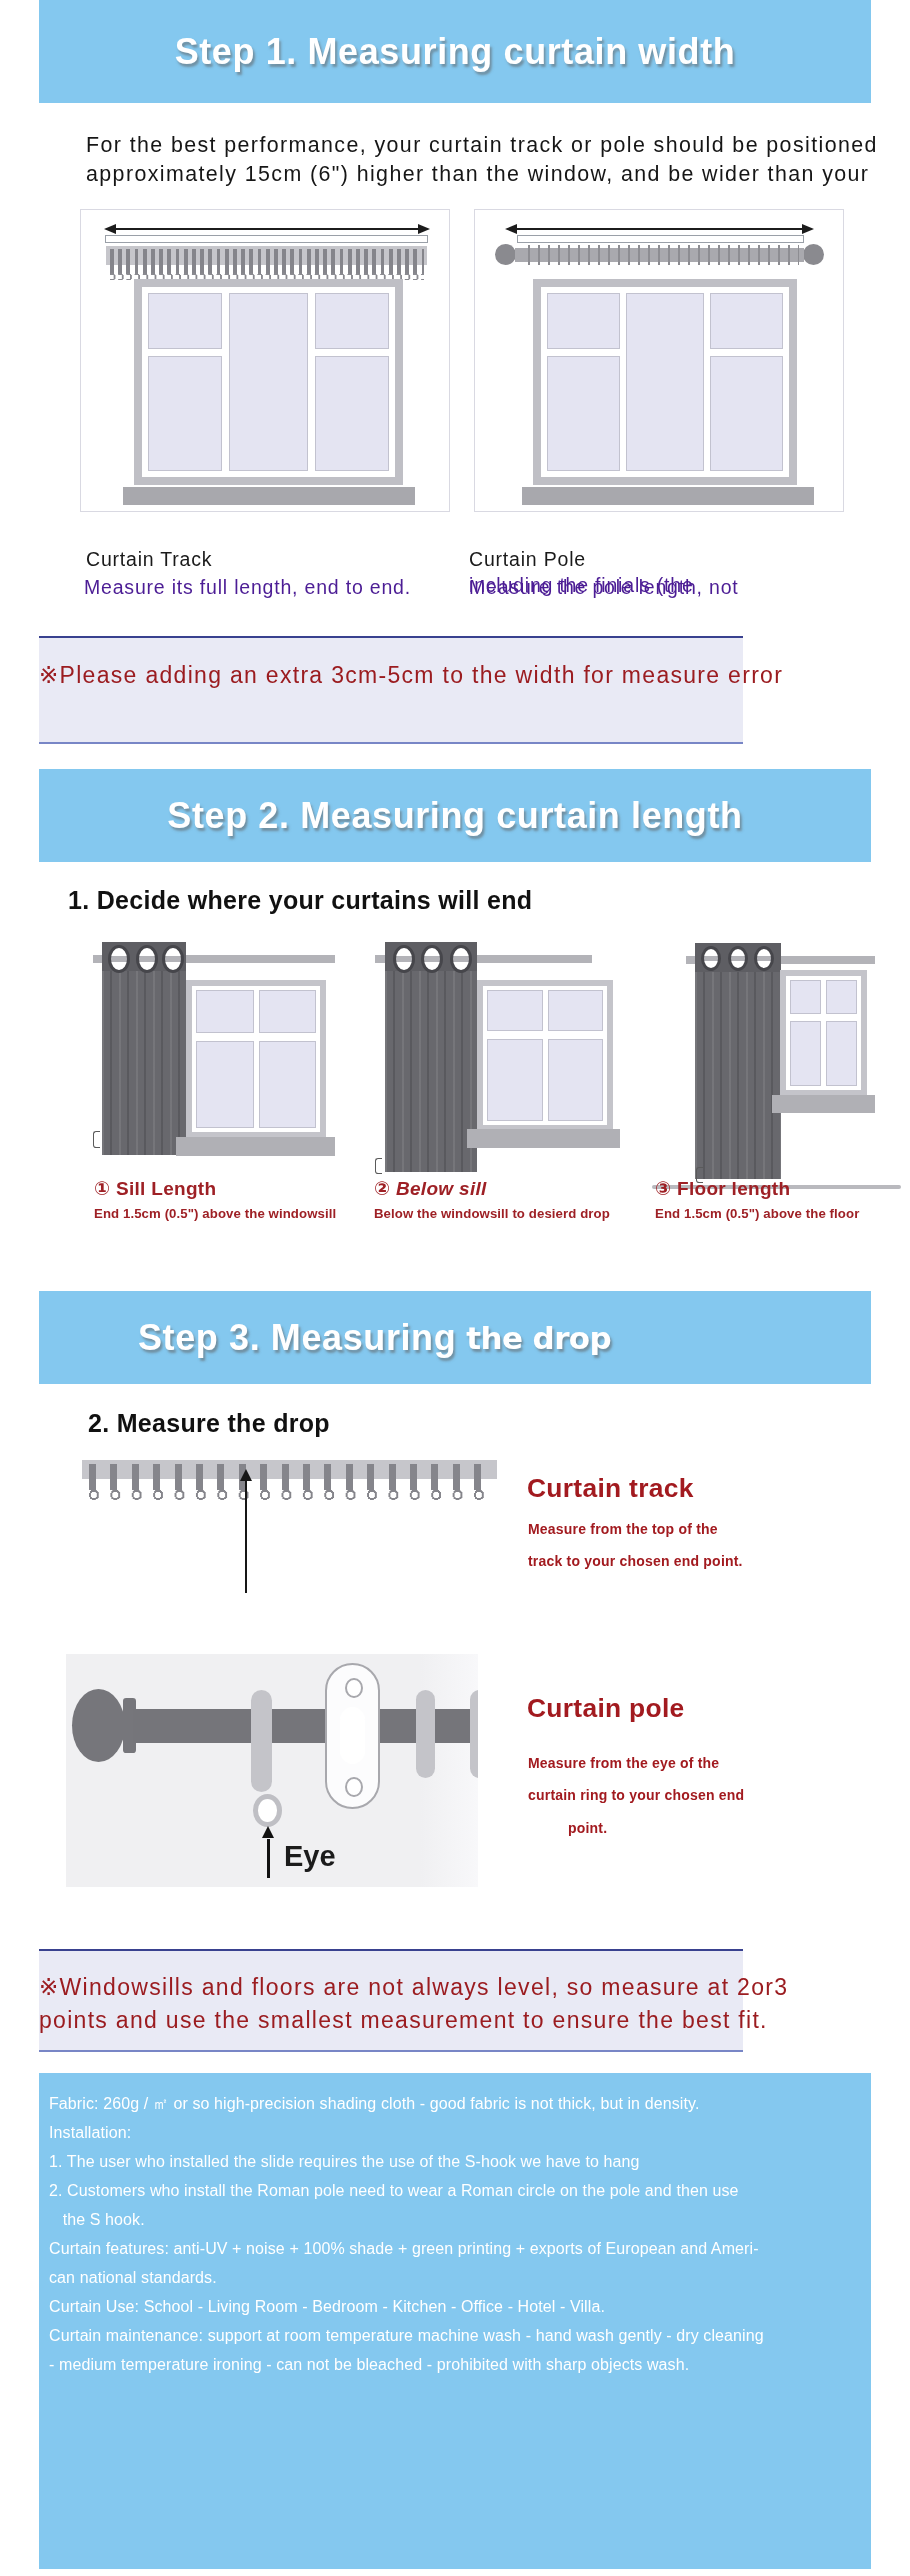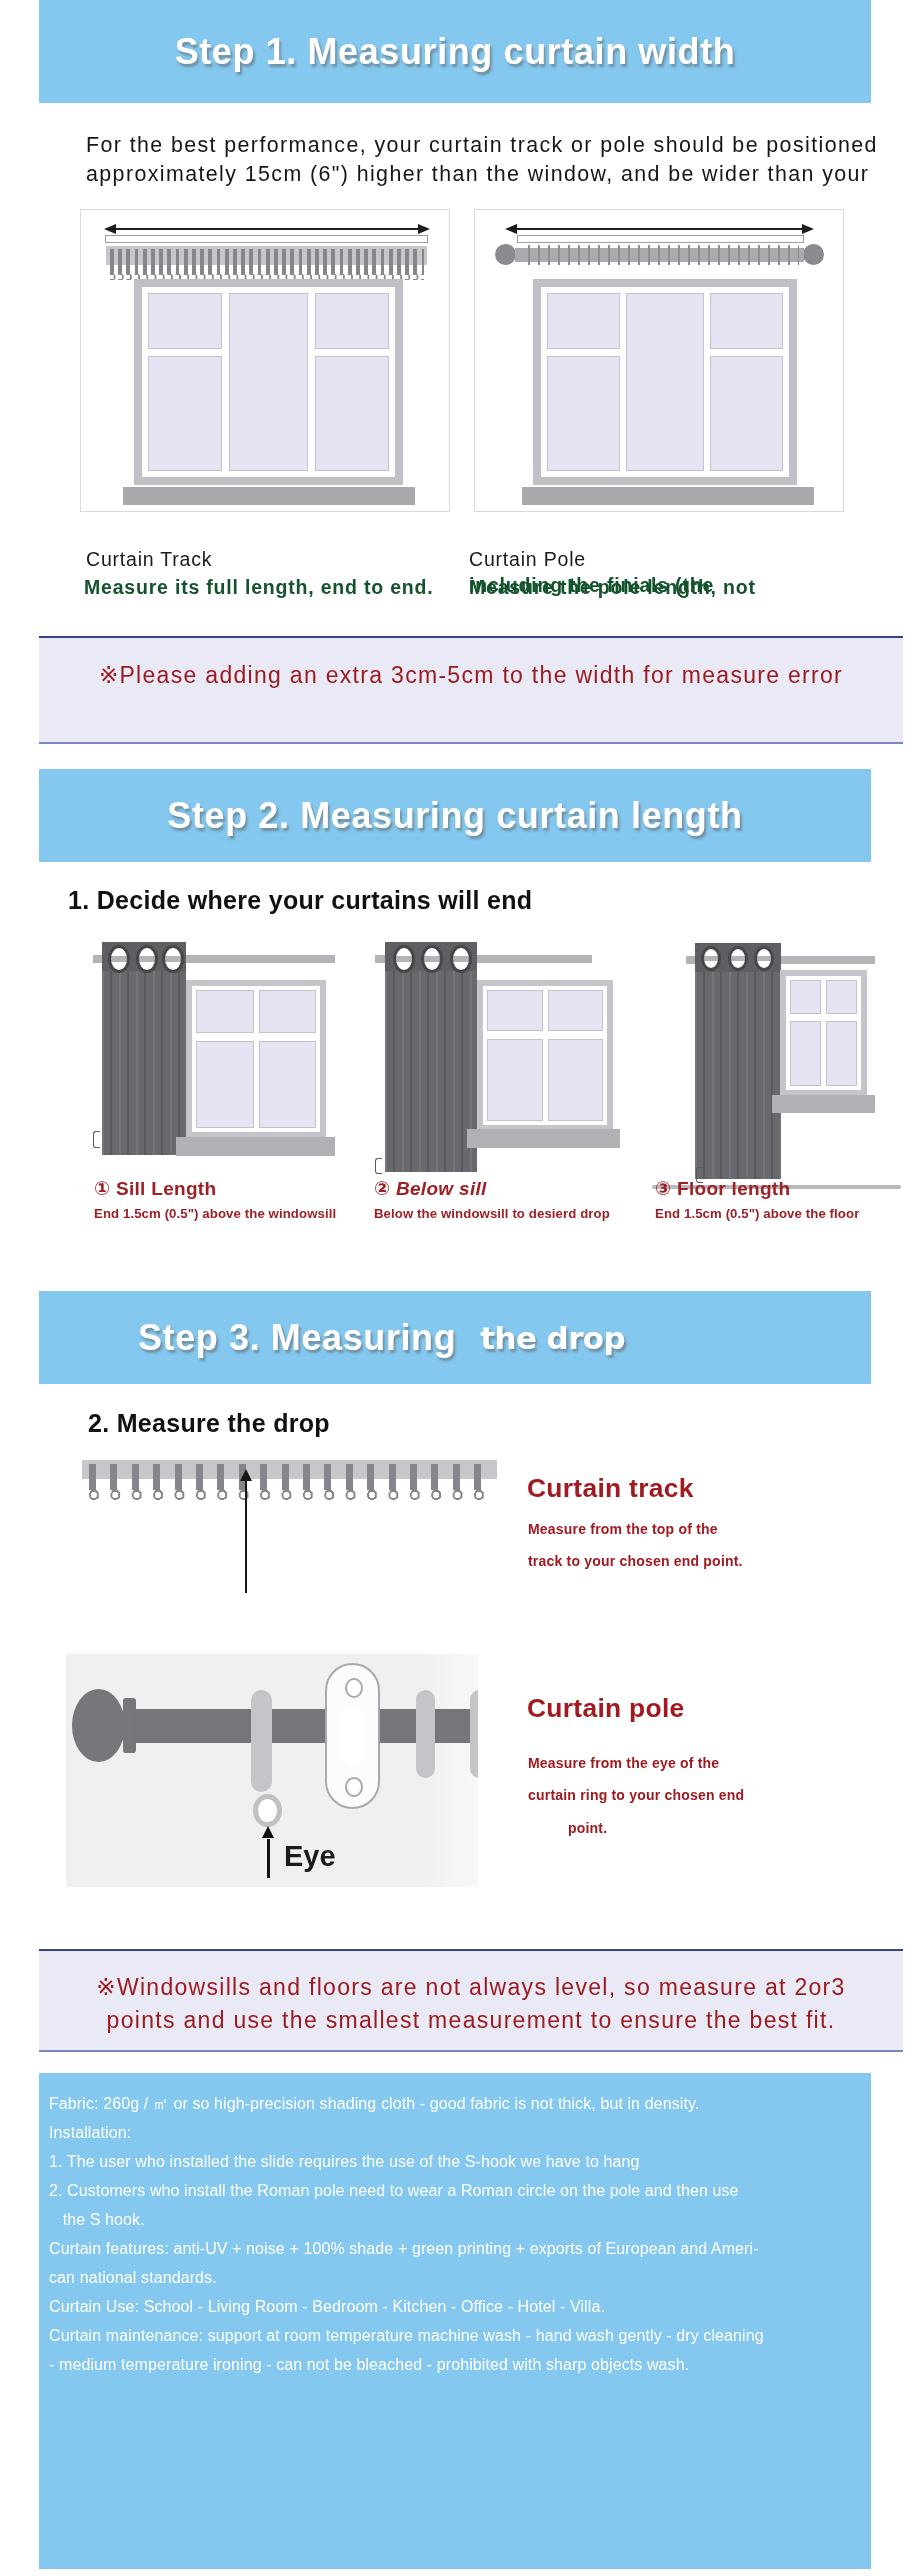--- a/index.html
+++ b/index.html
@@ -6,30 +6,30 @@
   #page{position:relative;width:910px;height:2576px;background:#ffffff;overflow:hidden;
         font-family:"Liberation Sans","DejaVu Sans",sans-serif;color:#151515;}
   .abs{position:absolute;}
 
   
   .banner{position:absolute;left:39px;width:832px;background:#84C8EF;display:flex;
           align-items:center;justify-content:center;}
   .banner-text{color:#ffffff;font-weight:bold;font-size:36px;letter-spacing:0.6px;
           text-shadow:1.9px 2.5px 2.5px rgba(95,95,95,.55);white-space:nowrap;}
   .banner-sub{color:#ffffff;font-weight:600;font-size:31px;font-family:"DejaVu Sans",sans-serif;
-          margin-left:24px;text-shadow:1.9px 2.5px 2.5px rgba(95,95,95,.55);letter-spacing:-0.6px;}
+          margin-left:10px;text-shadow:1.9px 2.5px 2.5px rgba(95,95,95,.55);letter-spacing:-0.6px;}
 
   
   .intro-line{position:absolute;left:86px;font-size:21.4px;letter-spacing:1.4px;color:#161616;white-space:nowrap;}
   .cap1-t{font-size:19.5px;letter-spacing:0.8px;color:#1a1a1a;white-space:nowrap;}
-  .cap1-b{font-size:19.5px;letter-spacing:0.8px;color:#14532d;white-space:nowrap;font-weight:bold;}
+  .cap1-b{font-size:19.5px;letter-spacing:0.8px;color:#4c1d95;white-space:nowrap;}
   .h-black{position:absolute;font-size:25px;font-weight:bold;color:#111;white-space:nowrap;letter-spacing:0.3px;}
 
   
-  .notebox{position:absolute;left:39px;width:864px;background:#E9EAF5;
+  .notebox{position:absolute;left:39px;width:704px;background:#E9EAF5;
            border-top:2.5px solid #39418F;border-bottom:2.5px solid #7886C6;
            box-sizing:border-box;text-align:center;}
   .note-line{font-size:23px;letter-spacing:1.3px;color:#9B1C20;line-height:33px;white-space:nowrap;}
 
   
   .diagbox{position:absolute;top:209px;width:370px;height:303px;background:#fff;
            border:0.6px solid #d9d9e2;box-sizing:border-box;}
   .harrow{position:absolute;height:10.7px;}
   .harrow .line{position:absolute;left:7.5px;right:7.5px;top:4.4px;height:1.9px;background:#1c1c1c;}
   .harrow .tl{position:absolute;left:0;top:0;width:0;height:0;

